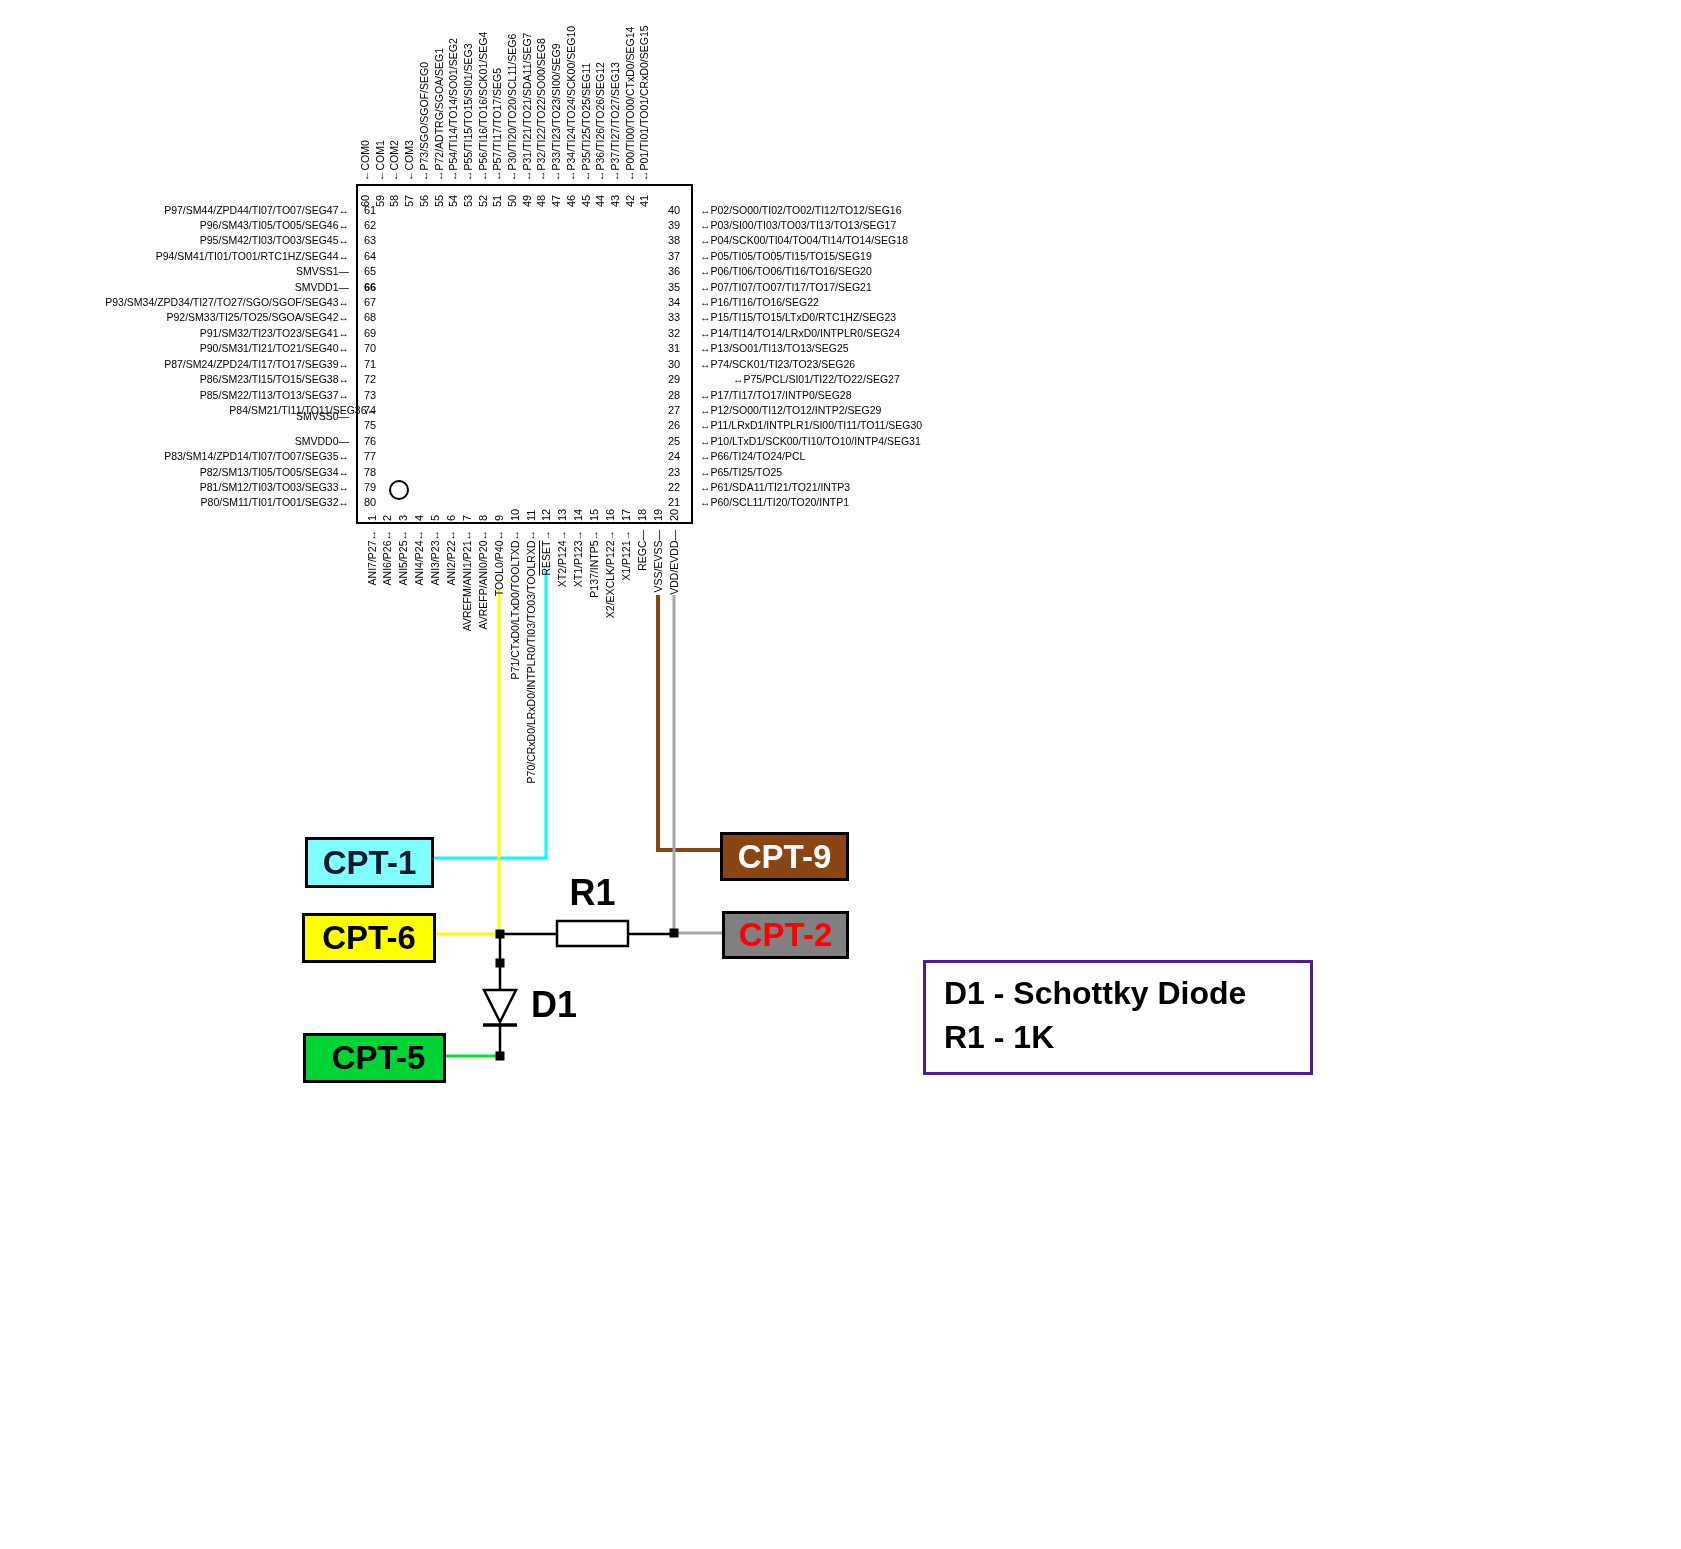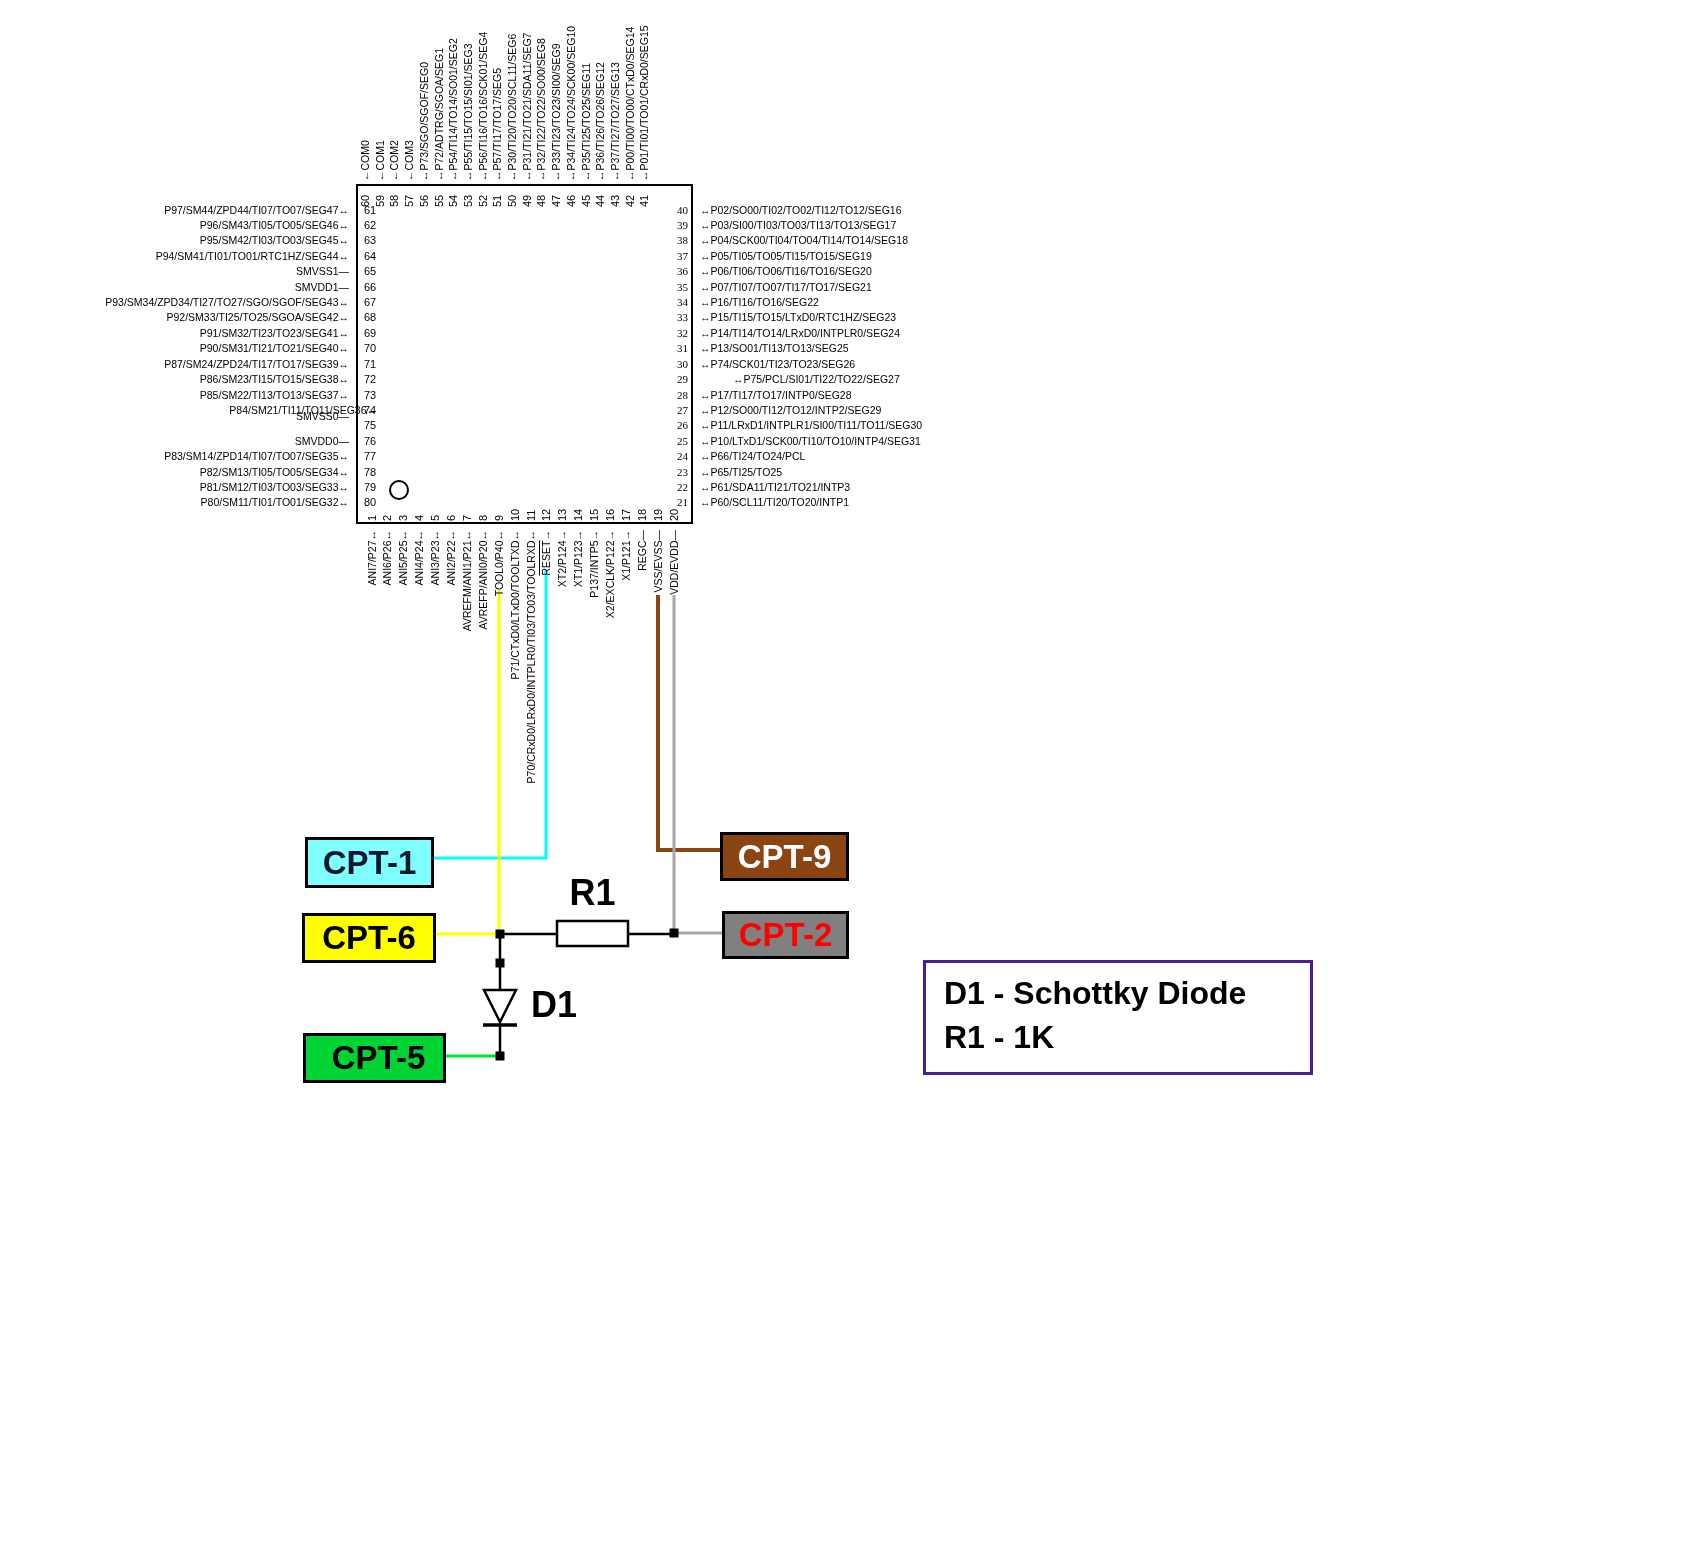--- a/index.html
+++ b/index.html
@@ -6,21 +6,21 @@
   .stage{position:relative;width:1681px;height:1549px;background:#ffffff;overflow:hidden;
          font-family:"Liberation Sans","DejaVu Sans",sans-serif;}
   svg.wires{position:absolute;left:0;top:0;}
   .plab,.pnum{position:absolute;font-size:10.5px;line-height:13px;color:#000;white-space:nowrap;}
   .pnum{font-size:11px;}
   .vtop{transform-origin:0 0;transform:rotate(-90deg);}
   .vbot{transform-origin:0 0;transform:rotate(-90deg) translateX(-100%);}
   .hleft{left:0;width:349px;text-align:right;}
   .hright{left:700px;}
   .nleft{left:364px;}
-  .nright{left:668px;width:20px;text-align:right;font-family:Liberation Serif, serif;}
+  .nright{left:668px;width:20px;text-align:left;}
   .ol{text-decoration:overline;}
   .cpt{position:absolute;border:3px solid #000;display:flex;align-items:center;justify-content:center;
        font-weight:bold;font-size:33px;letter-spacing:0px;}
   #cpt1{left:305px;top:837px;width:123px;height:45px;}
   #cpt6{left:302px;top:913px;width:128px;height:44px;}
   #cpt5{left:303px;top:1033px;width:129px;height:44px;padding-left:8px;}
   #cpt9{left:720px;top:832px;width:123px;height:43px;}
   #cpt2{left:722px;top:911px;width:121px;height:42px;}
   .legend{position:absolute;left:923px;top:960px;width:390px;height:115px;border:3px solid #4c1d95;
           background:#fff;box-sizing:border-box;padding:8px 0 0 18px;font-weight:bold;font-size:32px;
@@ -147,21 +147,21 @@
       <div class="pnum nleft" style="top: 203.5px;">61</div>
       <div class="plab hleft" style="top: 218.92px;">P96/SM43/TI05/TO05/SEG46↔</div>
       <div class="pnum nleft" style="top: 218.92px;">62</div>
       <div class="plab hleft" style="top: 234.34px;">P95/SM42/TI03/TO03/SEG45↔</div>
       <div class="pnum nleft" style="top: 234.34px;">63</div>
       <div class="plab hleft" style="top: 249.76px;">P94/SM41/TI01/TO01/RTC1HZ/SEG44↔</div>
       <div class="pnum nleft" style="top: 249.76px;">64</div>
       <div class="plab hleft" style="top: 265.18px;">SMVSS1—</div>
       <div class="pnum nleft" style="top: 265.18px;">65</div>
       <div class="plab hleft" style="top: 280.6px;">SMVDD1—</div>
-      <div class="pnum nleft" style="top: 280.6px;">66</div>
+      <div class="pnum nleft" style="top: 280.6px; font-weight: bold;">66</div>
       <div class="plab hleft" style="top: 296.02px;">P93/SM34/ZPD34/TI27/TO27/SGO/SGOF/SEG43↔</div>
       <div class="pnum nleft" style="top: 296.02px;">67</div>
       <div class="plab hleft" style="top: 311.44px;">P92/SM33/TI25/TO25/SGOA/SEG42↔</div>
       <div class="pnum nleft" style="top: 311.44px;">68</div>
       <div class="plab hleft" style="top: 326.86px;">P91/SM32/TI23/TO23/SEG41↔</div>
       <div class="pnum nleft" style="top: 326.86px;">69</div>
       <div class="plab hleft" style="top: 342.28px;">P90/SM31/TI21/TO21/SEG40↔</div>
       <div class="pnum nleft" style="top: 342.28px;">70</div>
       <div class="plab hleft" style="top: 357.7px;">P87/SM24/ZPD24/TI17/TO17/SEG39↔</div>
       <div class="pnum nleft" style="top: 357.7px;">71</div>

